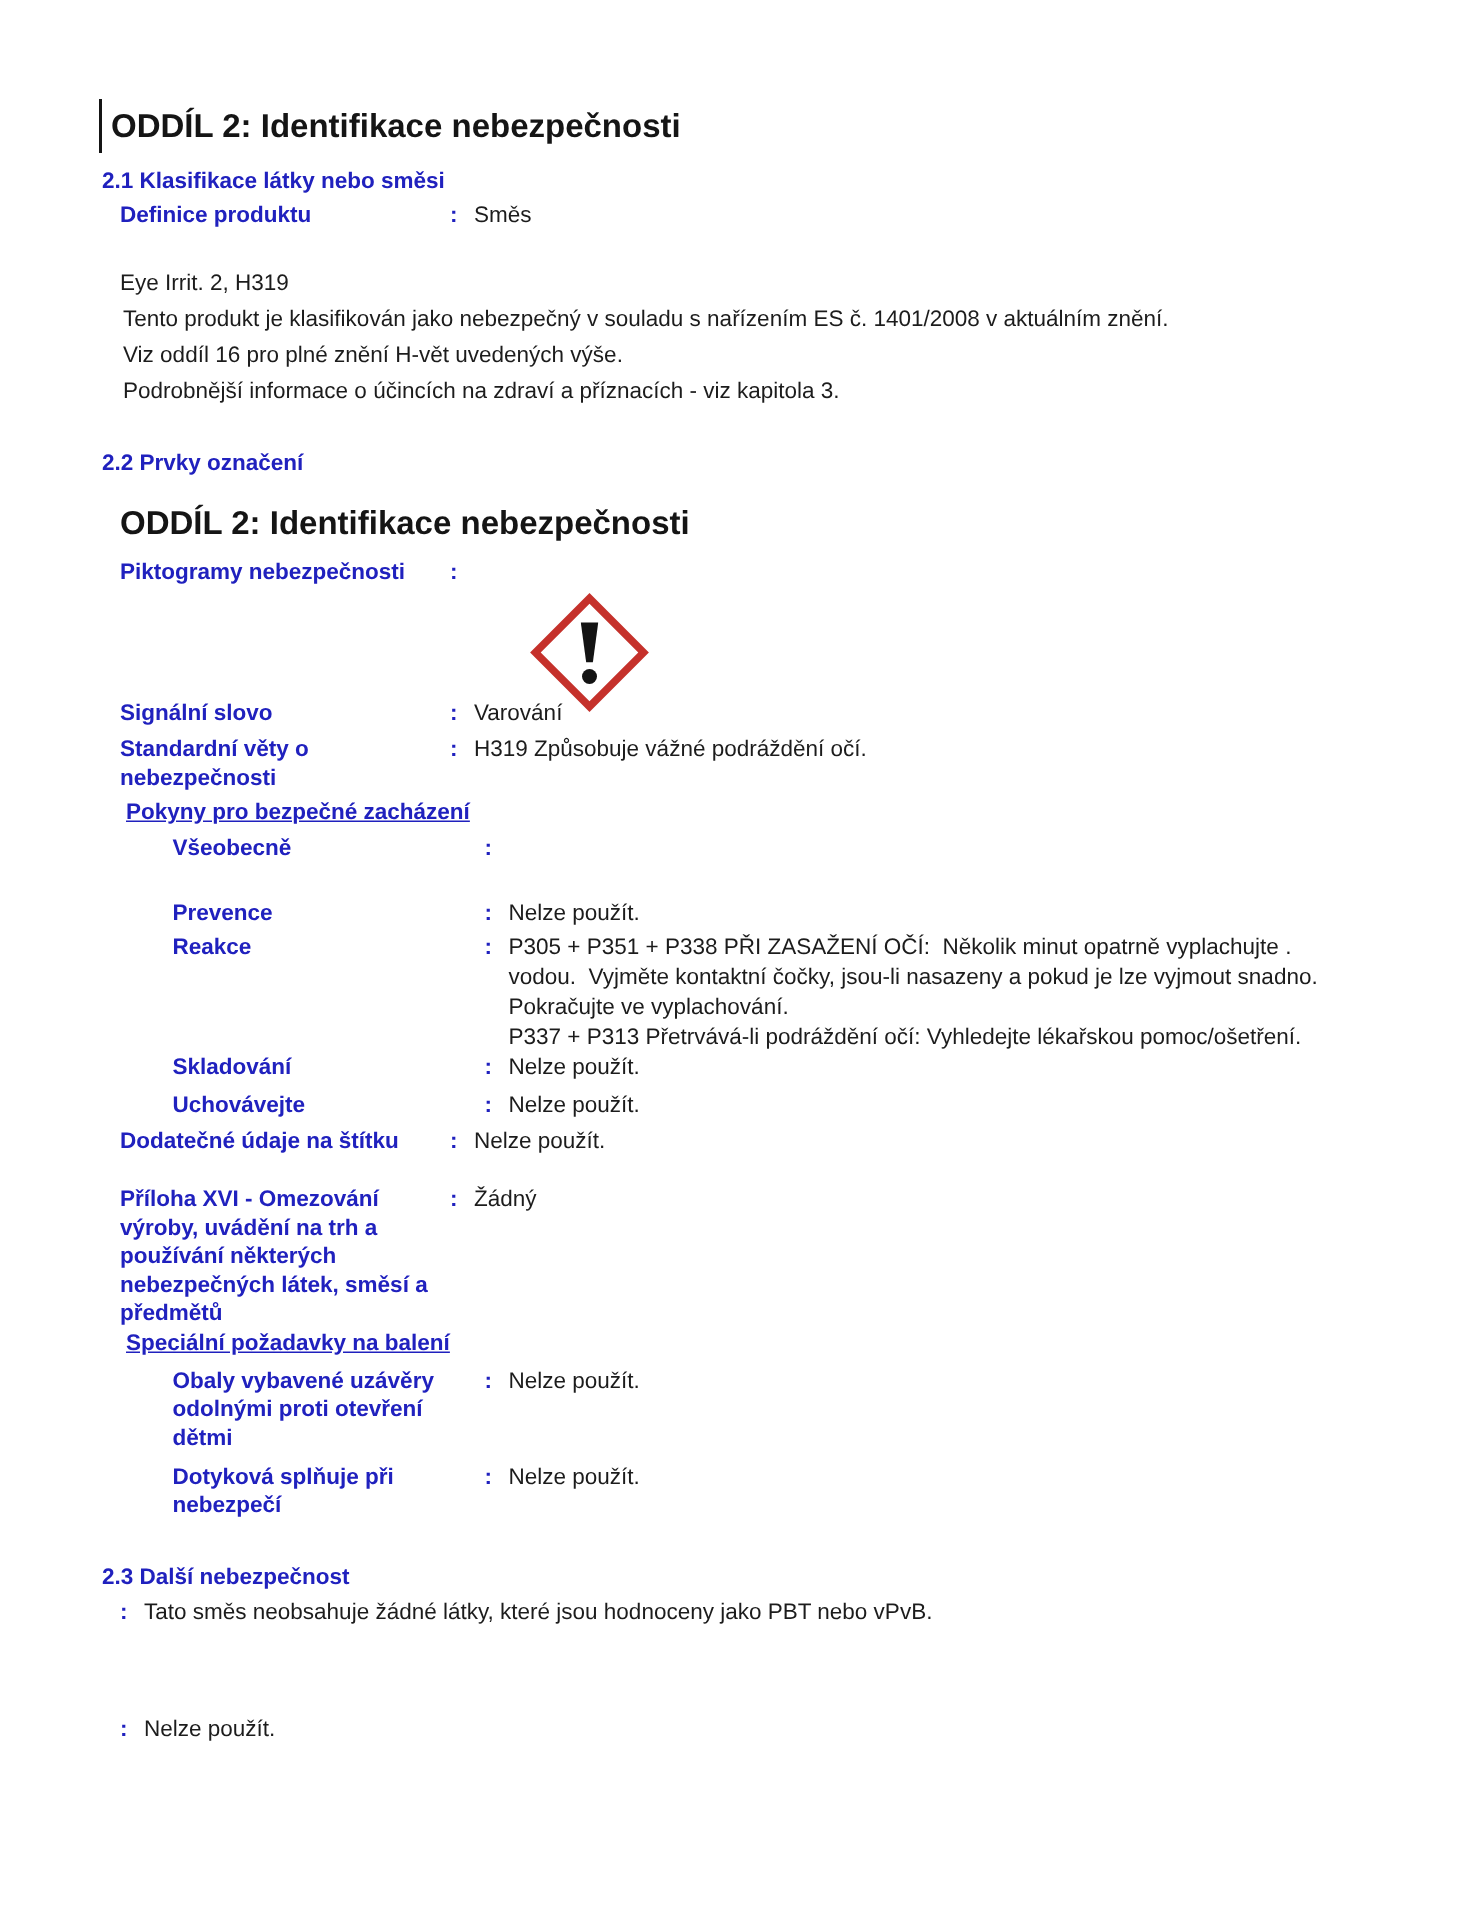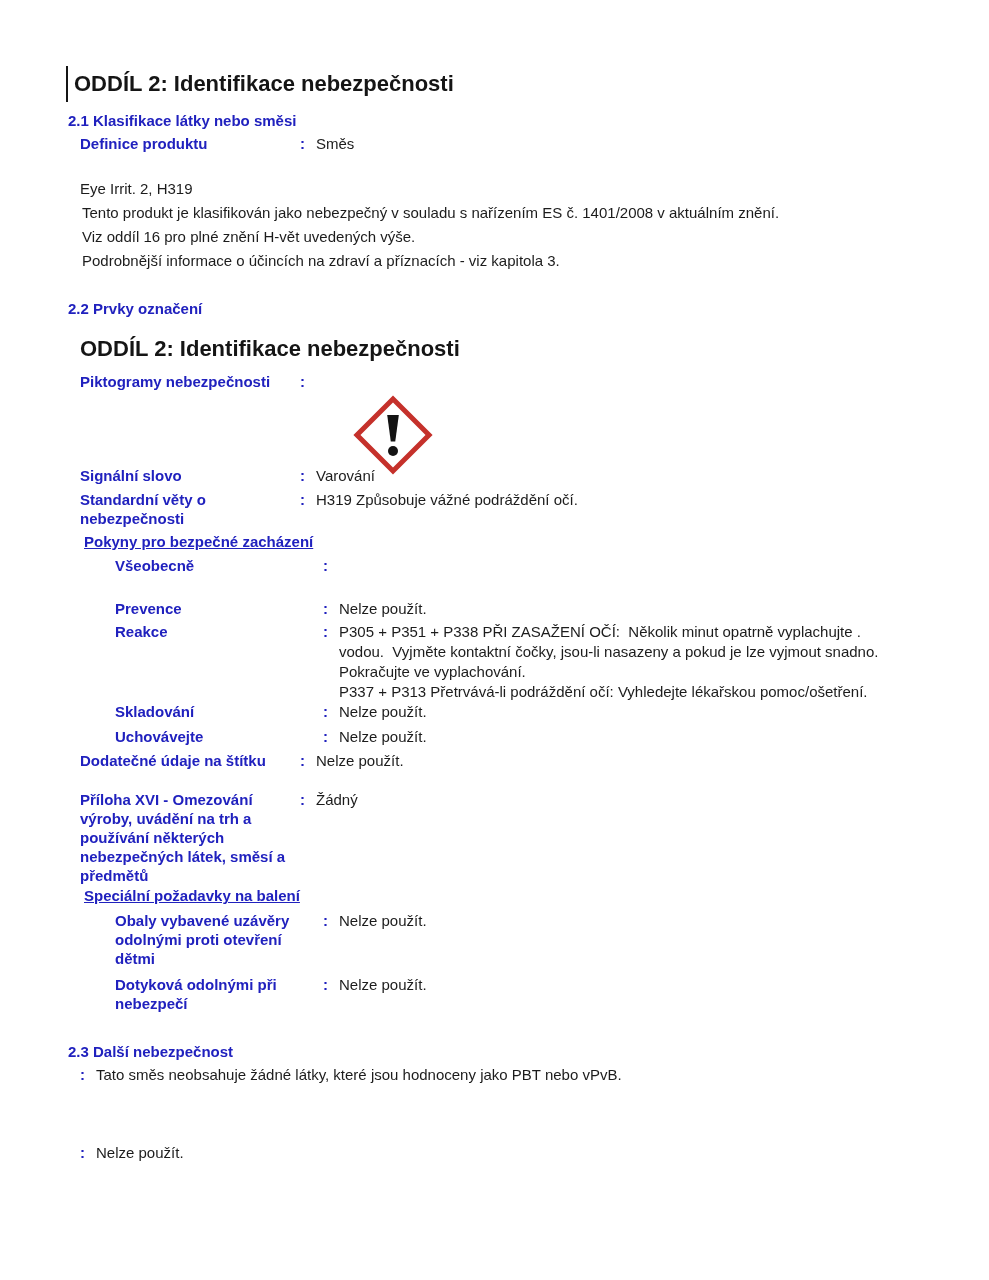--- a/index.html
+++ b/index.html
@@ -135,21 +135,21 @@
 
   <div class="linkhead" style="left:84px;top:886px">Speciální požadavky na balení</div>
 
   <div class="row c" style="top:911px">
     <span class="lbl">Obaly vybavené uzávěry odolnými proti otevření dětmi</span>
     <span class="colon">:</span>
     <span class="val">Nelze použít.</span>
   </div>
 
   <div class="row c" style="top:975px">
-    <span class="lbl">Dotyková odolnými při nebezpečí</span>
+    <span class="lbl">Dotyková splňuje při nebezpečí</span>
     <span class="colon">:</span>
     <span class="val">Nelze použít.</span>
   </div>
 
   <div class="subhead" style="top:1042px">2.3 Další nebezpečnost</div>
 
   <div class="row b" style="top:1065px">
     <span class="colon">:</span>
     <span class="val">Tato směs neobsahuje žádné látky, které jsou hodnoceny jako PBT nebo vPvB.</span>
   </div>

